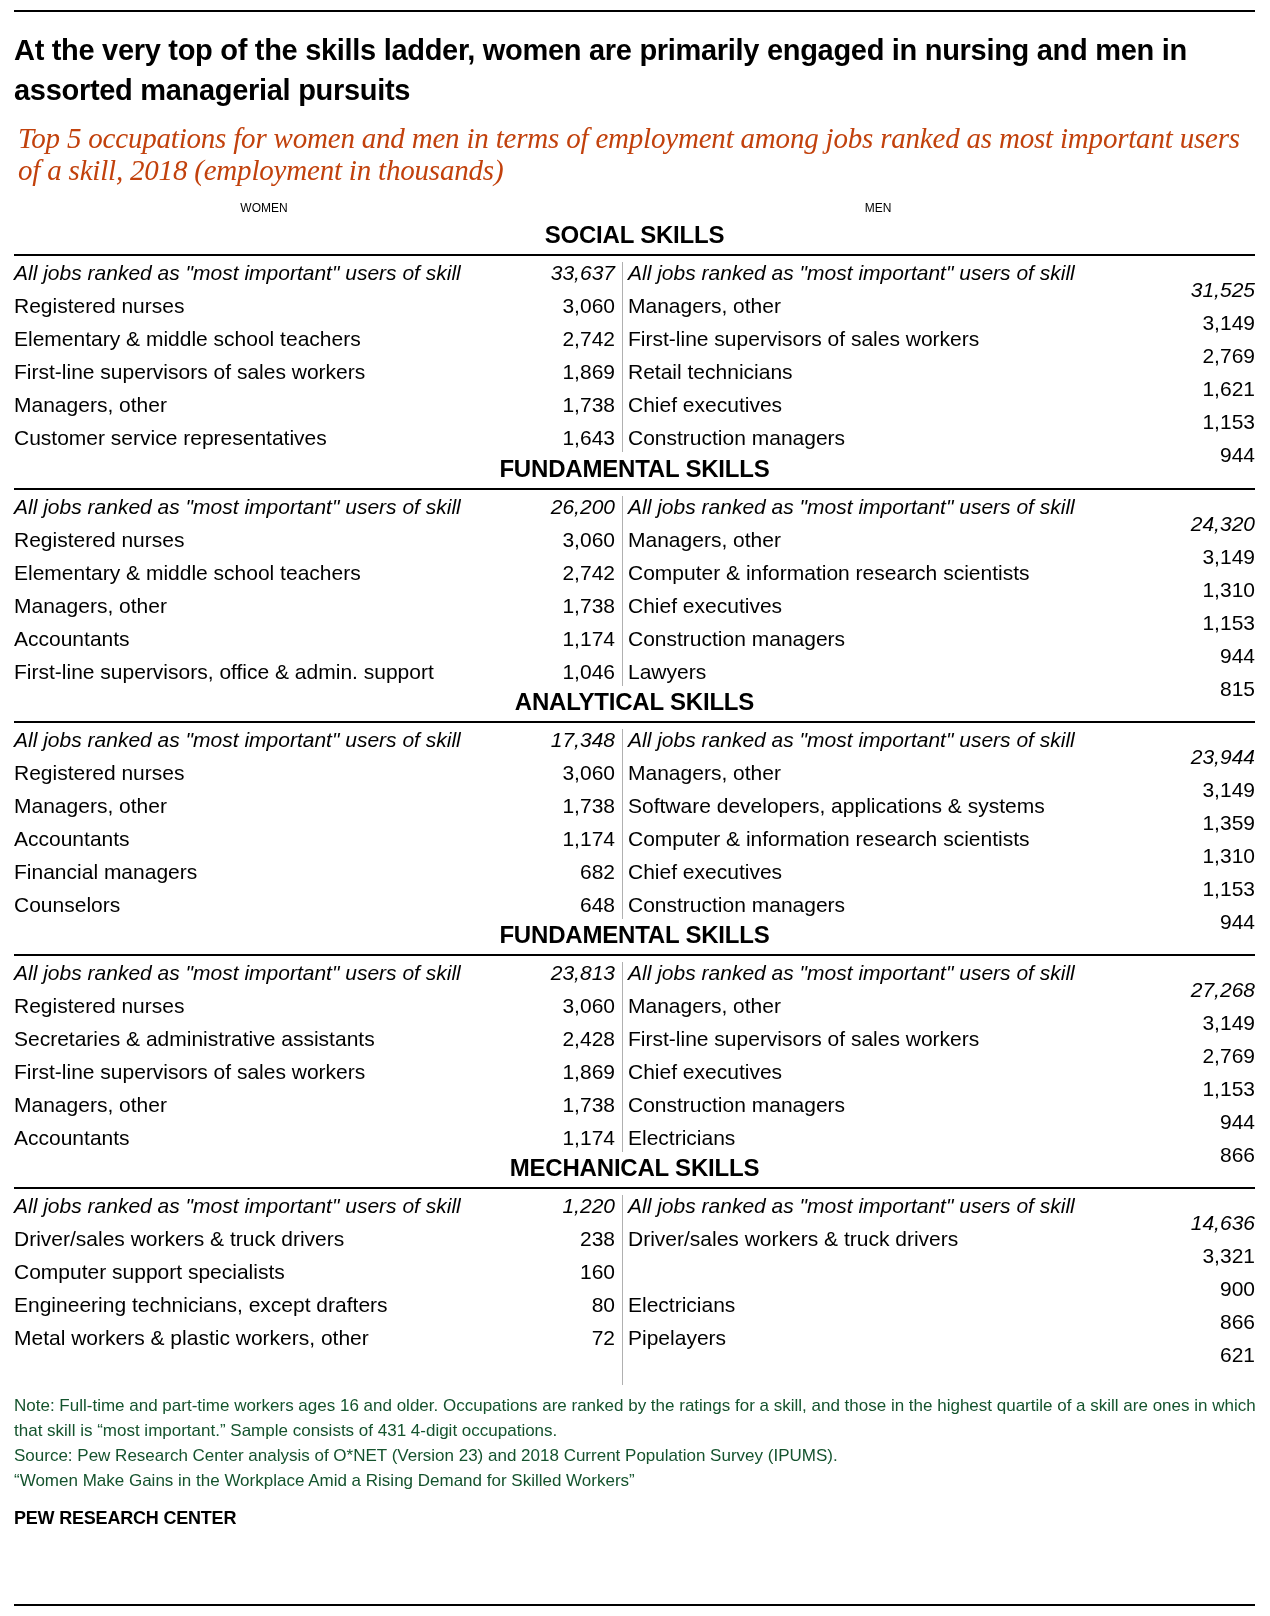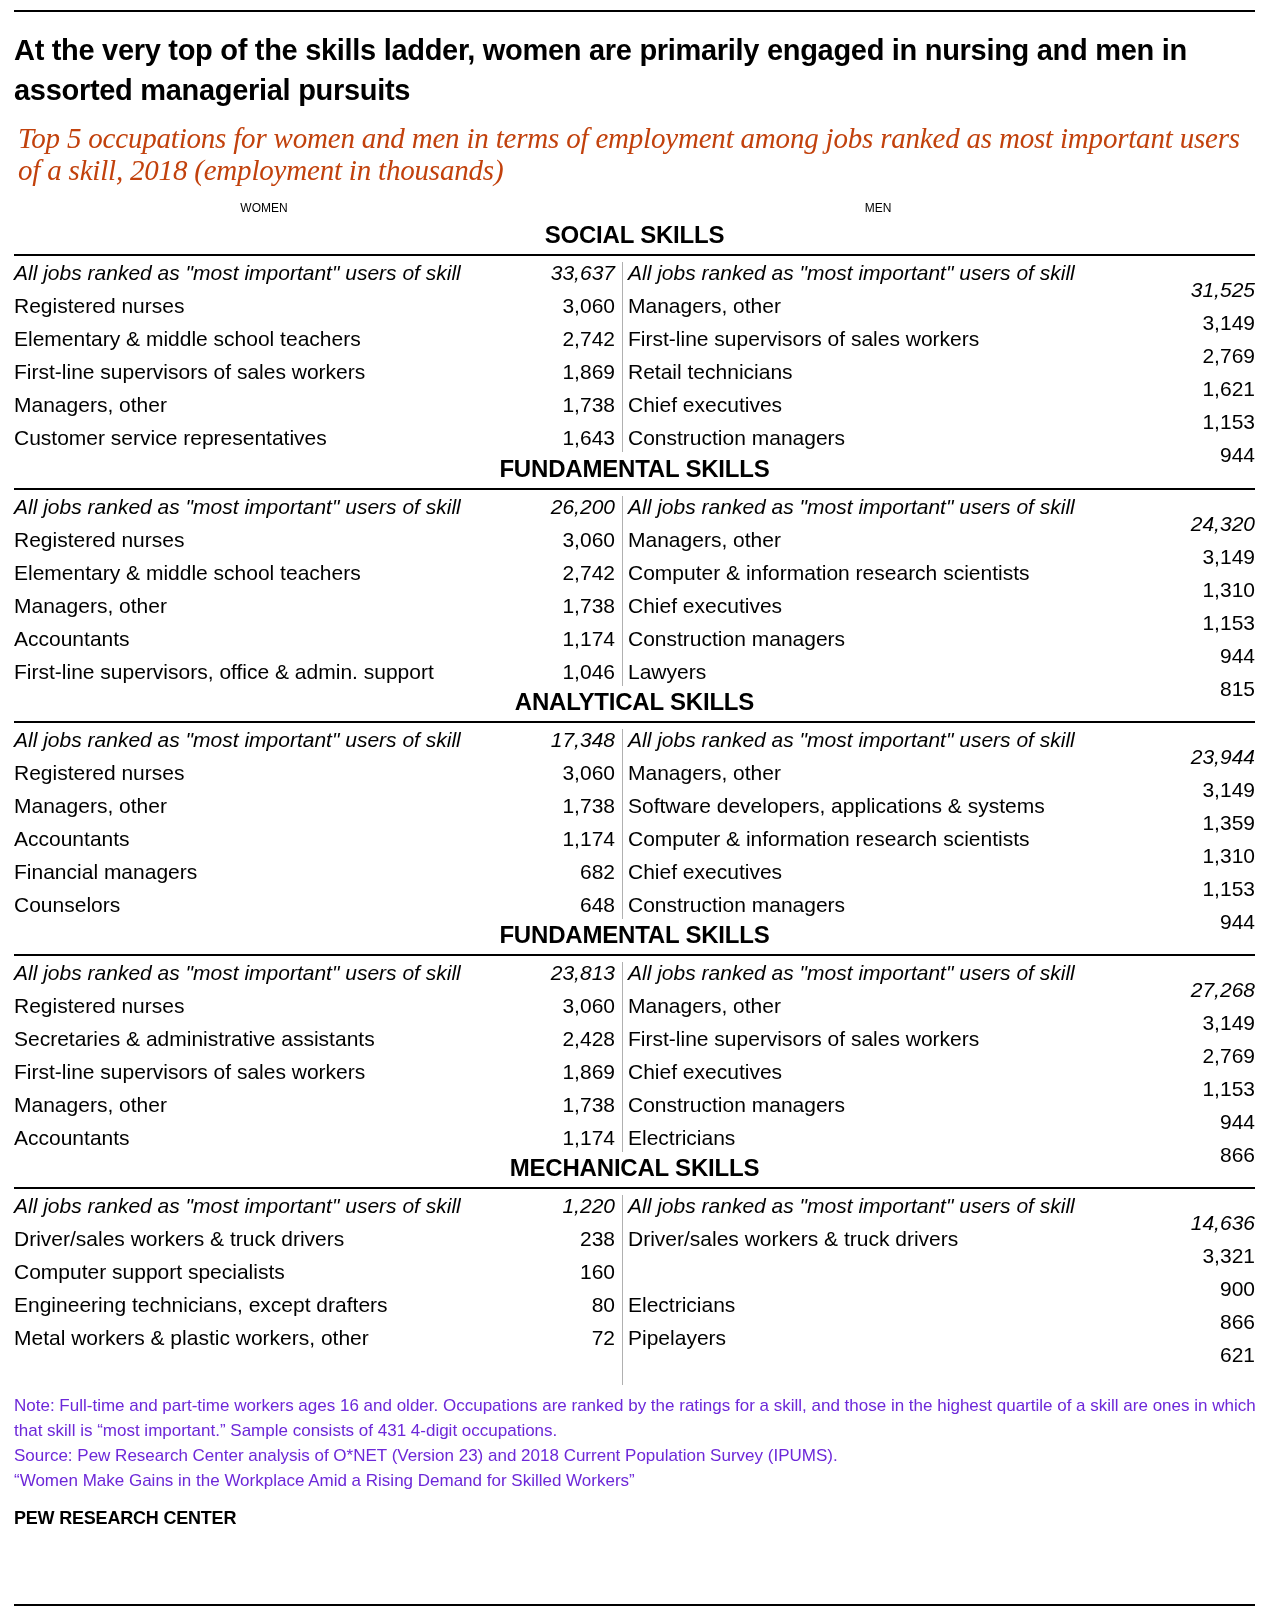--- a/index.html
+++ b/index.html
@@ -21,21 +21,21 @@
                    letter-spacing: -0.2px; border-bottom: 2px solid #000; box-sizing: border-box; height: 32px; padding-top: 0; }
   .section-title span { display: inline-block; position: relative; top: -4px; padding-left: 0; }
   .rows { position: relative; }
   .row { height: 33px; line-height: 33px; font-size: 21px; position: relative; }
   .row.total { font-style: italic; }
   .w-label { position: absolute; left: 0; top: 0; white-space: nowrap; }
   .w-val { position: absolute; right: calc(1241px - 601px); top: 0; text-align: center; white-space: nowrap; }
   .divider { position: absolute; left: 608px; top: 0; width: 1px; background: #b0b0b0; }
   .m-label { position: absolute; left: 614px; top: 0; white-space: nowrap; }
   .m-val { position: absolute; right: 0; top: 0; text-align: right; white-space: nowrap; margin-top: 17px; }
-  .notes { position: absolute; left: 14px; top: 1393px; width: 1245px; font-size: 17px; line-height: 25px; color: #6d28d9; margin: 0; }
+  .notes { position: absolute; left: 14px; top: 1393px; width: 1245px; font-size: 17px; line-height: 25px; color: #14532d; margin: 0; }
   .notes p { margin: 0; }
   .brand { position: absolute; left: 14px; top: 1506px; font-weight: bold; font-size: 18px; line-height: 24px; letter-spacing: -0.2px; }
 </style>
 </head>
 <body>
 
 <div class="rule-top"></div>
 
 <h1 class="title">At the very top of the skills ladder, women are primarily engaged in nursing and men in assorted managerial pursuits</h1>
 <p class="subtitle">Top 5 occupations for women and men in terms of employment among jobs ranked as most important users of a skill, 2018 (employment in thousands)</p>

